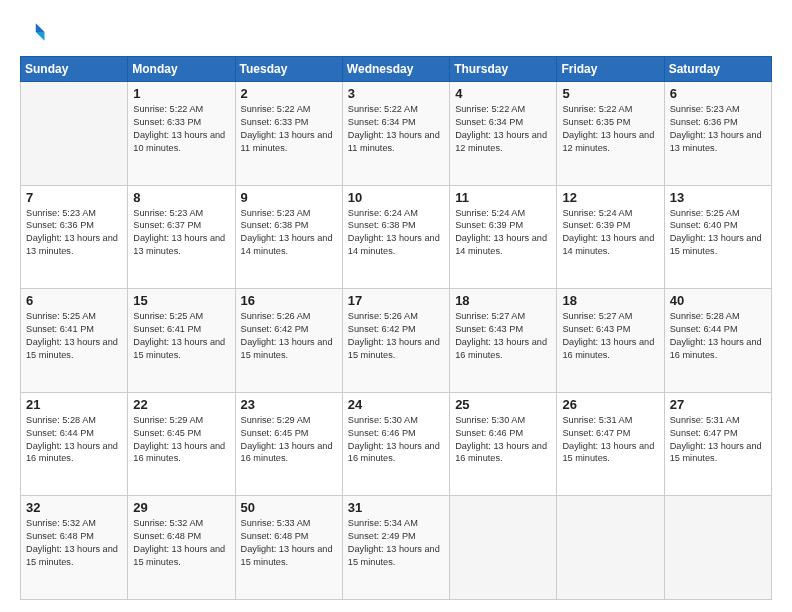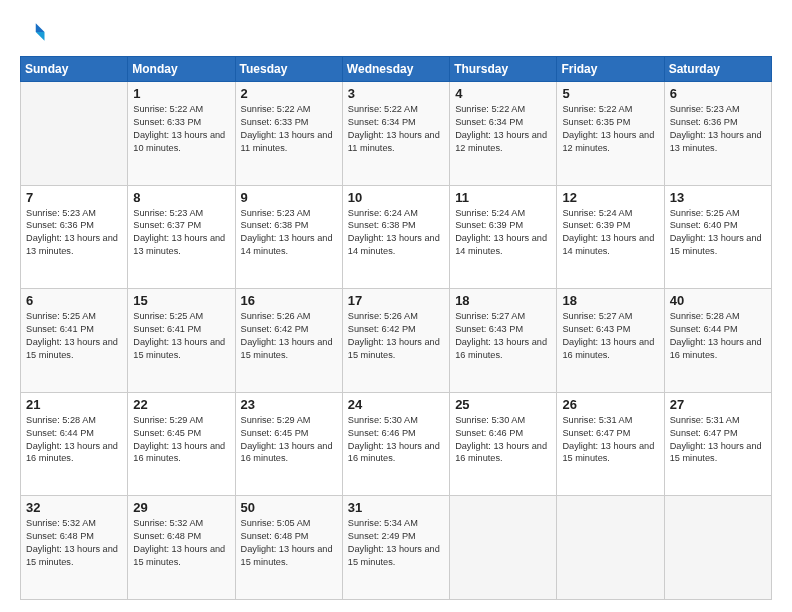--- a/index.html
+++ b/index.html
@@ -339,21 +339,21 @@
           </td>
           <td>
             <span class="day-number">29</span>
             <div class="day-info">Sunrise: 5:32 AM
 Sunset: 6:48 PM
 Daylight: 13 hours
 and 15 minutes.</div>
           </td>
           <td>
             <span class="day-number">50</span>
-            <div class="day-info">Sunrise: 5:05 AM
+            <div class="day-info">Sunrise: 5:33 AM
 Sunset: 6:48 PM
 Daylight: 13 hours
 and 15 minutes.</div>
           </td>
           <td>
             <span class="day-number">31</span>
             <div class="day-info">Sunrise: 5:34 AM
 Sunset: 2:49 PM
 Daylight: 13 hours
 and 15 minutes.</div>

